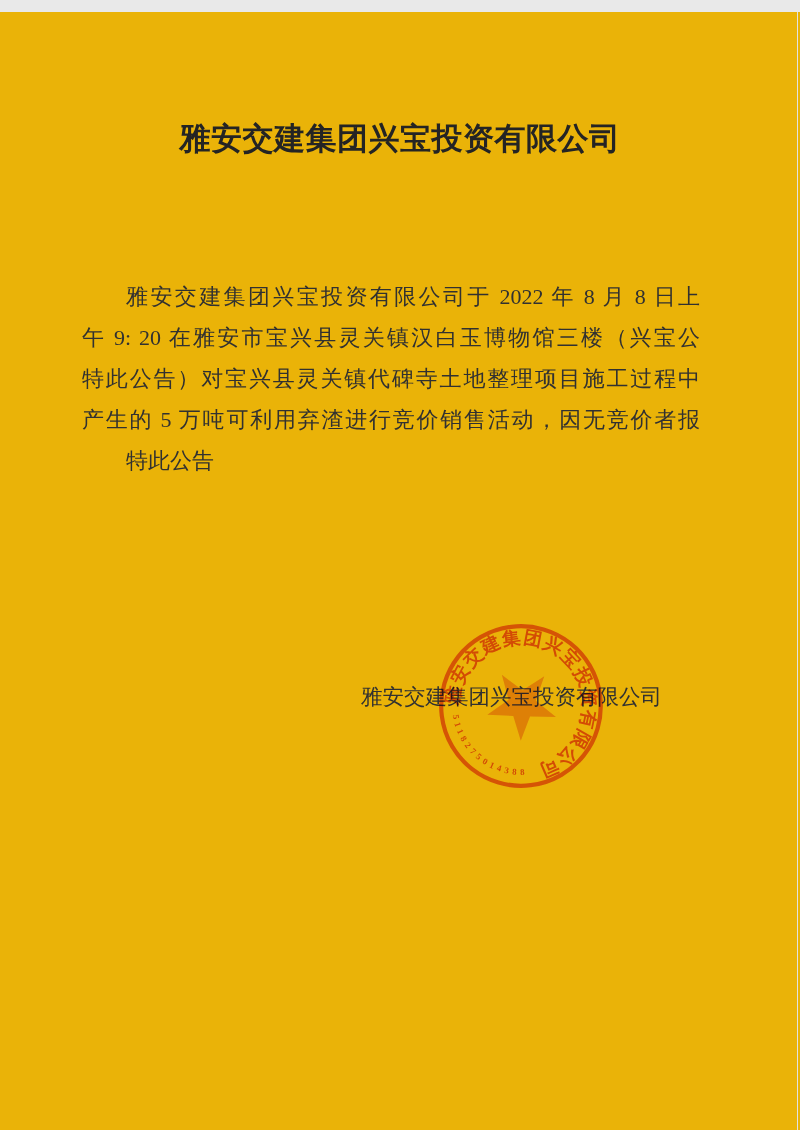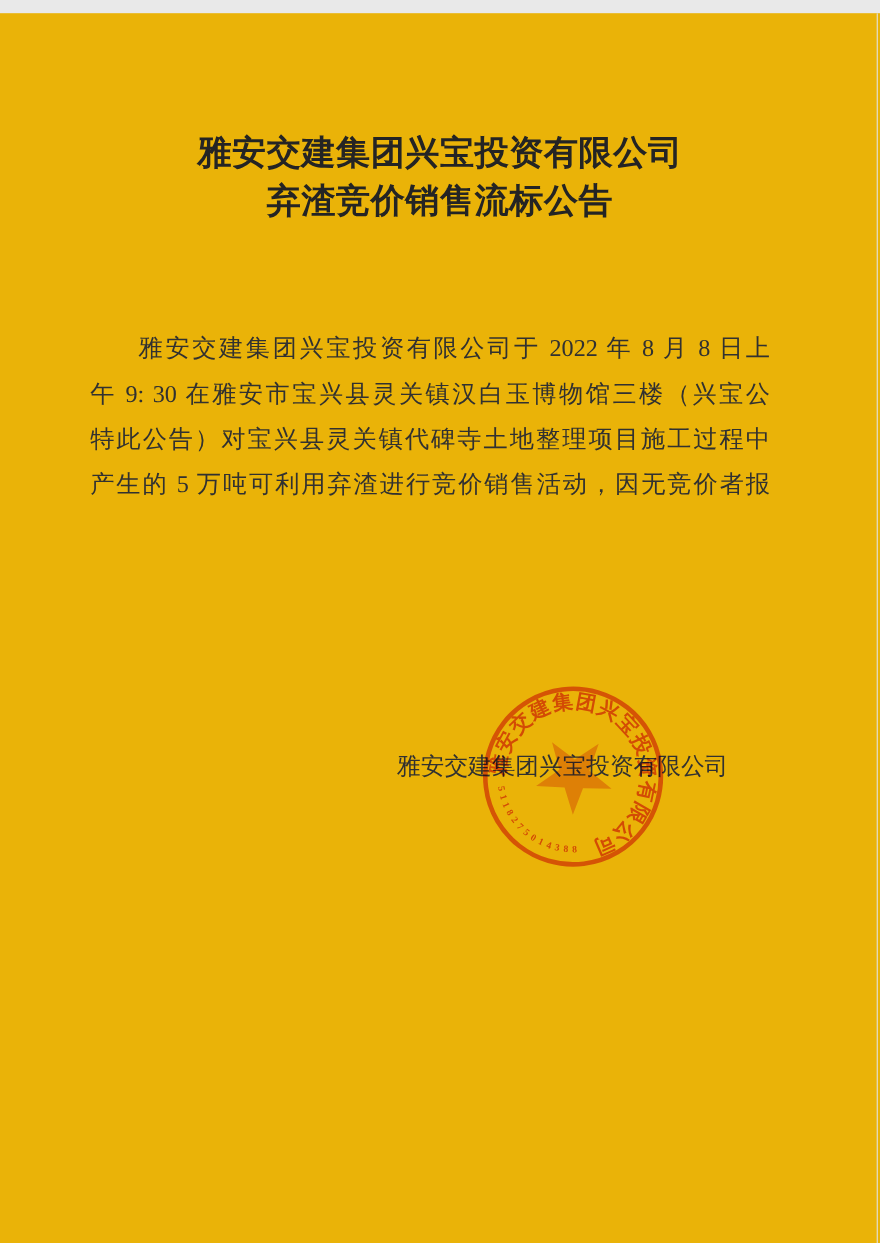--- a/index.html
+++ b/index.html
@@ -31,21 +31,21 @@
     letter-spacing: 0.5px;
   }
   .title-underline {
     border-bottom: 2.5px solid #2a2a2a;
     padding-bottom: 1px;
   }
   .body-block {
     position: absolute;
     left: 82px;
     width: 618px;
-    top: 284px;
+    top: 264px;
     font-size: 22px;
     color: #313131;
   }
   .body-line {
     height: 41px;
     line-height: 41px;
     white-space: nowrap;
   }
   .body-line.justify {
     white-space: normal;
@@ -75,28 +75,28 @@
   .seal text { font-family: "Liberation Serif", "DejaVu Serif", serif; }
 </style>
 </head>
 <body>
 
 <div class="page">
   <div class="scan-edge"></div>
 
   <div class="title-block">
     <div>雅安交建集团兴宝投资有限公司</div>
-    <div>弃渣竞价销售流标公告</div>
   </div>
 
   <div class="body-block">
     <div class="body-line justify indent">雅安交建集团兴宝投资有限公司于 2022 年 8 月 8 日上</div>
-    <div class="body-line justify">午 9: 30 在雅安市宝兴县灵关镇汉白玉博物馆三楼（兴宝公</div>
+    <div class="body-line justify">午 9: 20 在雅安市宝兴县灵关镇汉白玉博物馆三楼（兴宝公</div>
     <div class="body-line justify">特此公告）对宝兴县灵关镇代碑寺土地整理项目施工过程中</div>
     <div class="body-line justify">产生的 5 万吨可利用弃渣进行竞价销售活动，因无竞价者报</div>
+    <div class="body-line indent">特此公告</div>
   </div>
 
   <div class="signature-block">
     <div class="signature-line">雅安交建集团兴宝投资有限公司</div>
   </div>
 
   <svg class="seal" viewBox="0 0 200 200" xmlns="http://www.w3.org/2000/svg">
     <g transform="rotate(38 100 100)">
       <circle cx="100" cy="100" r="95" fill="none" stroke-width="5" stroke="#e8717e"></circle>
       <path id="sealNameArc" d="M 41.7 145.6 A 74 74 0 1 1 158.3 145.6" fill="none"></path>

